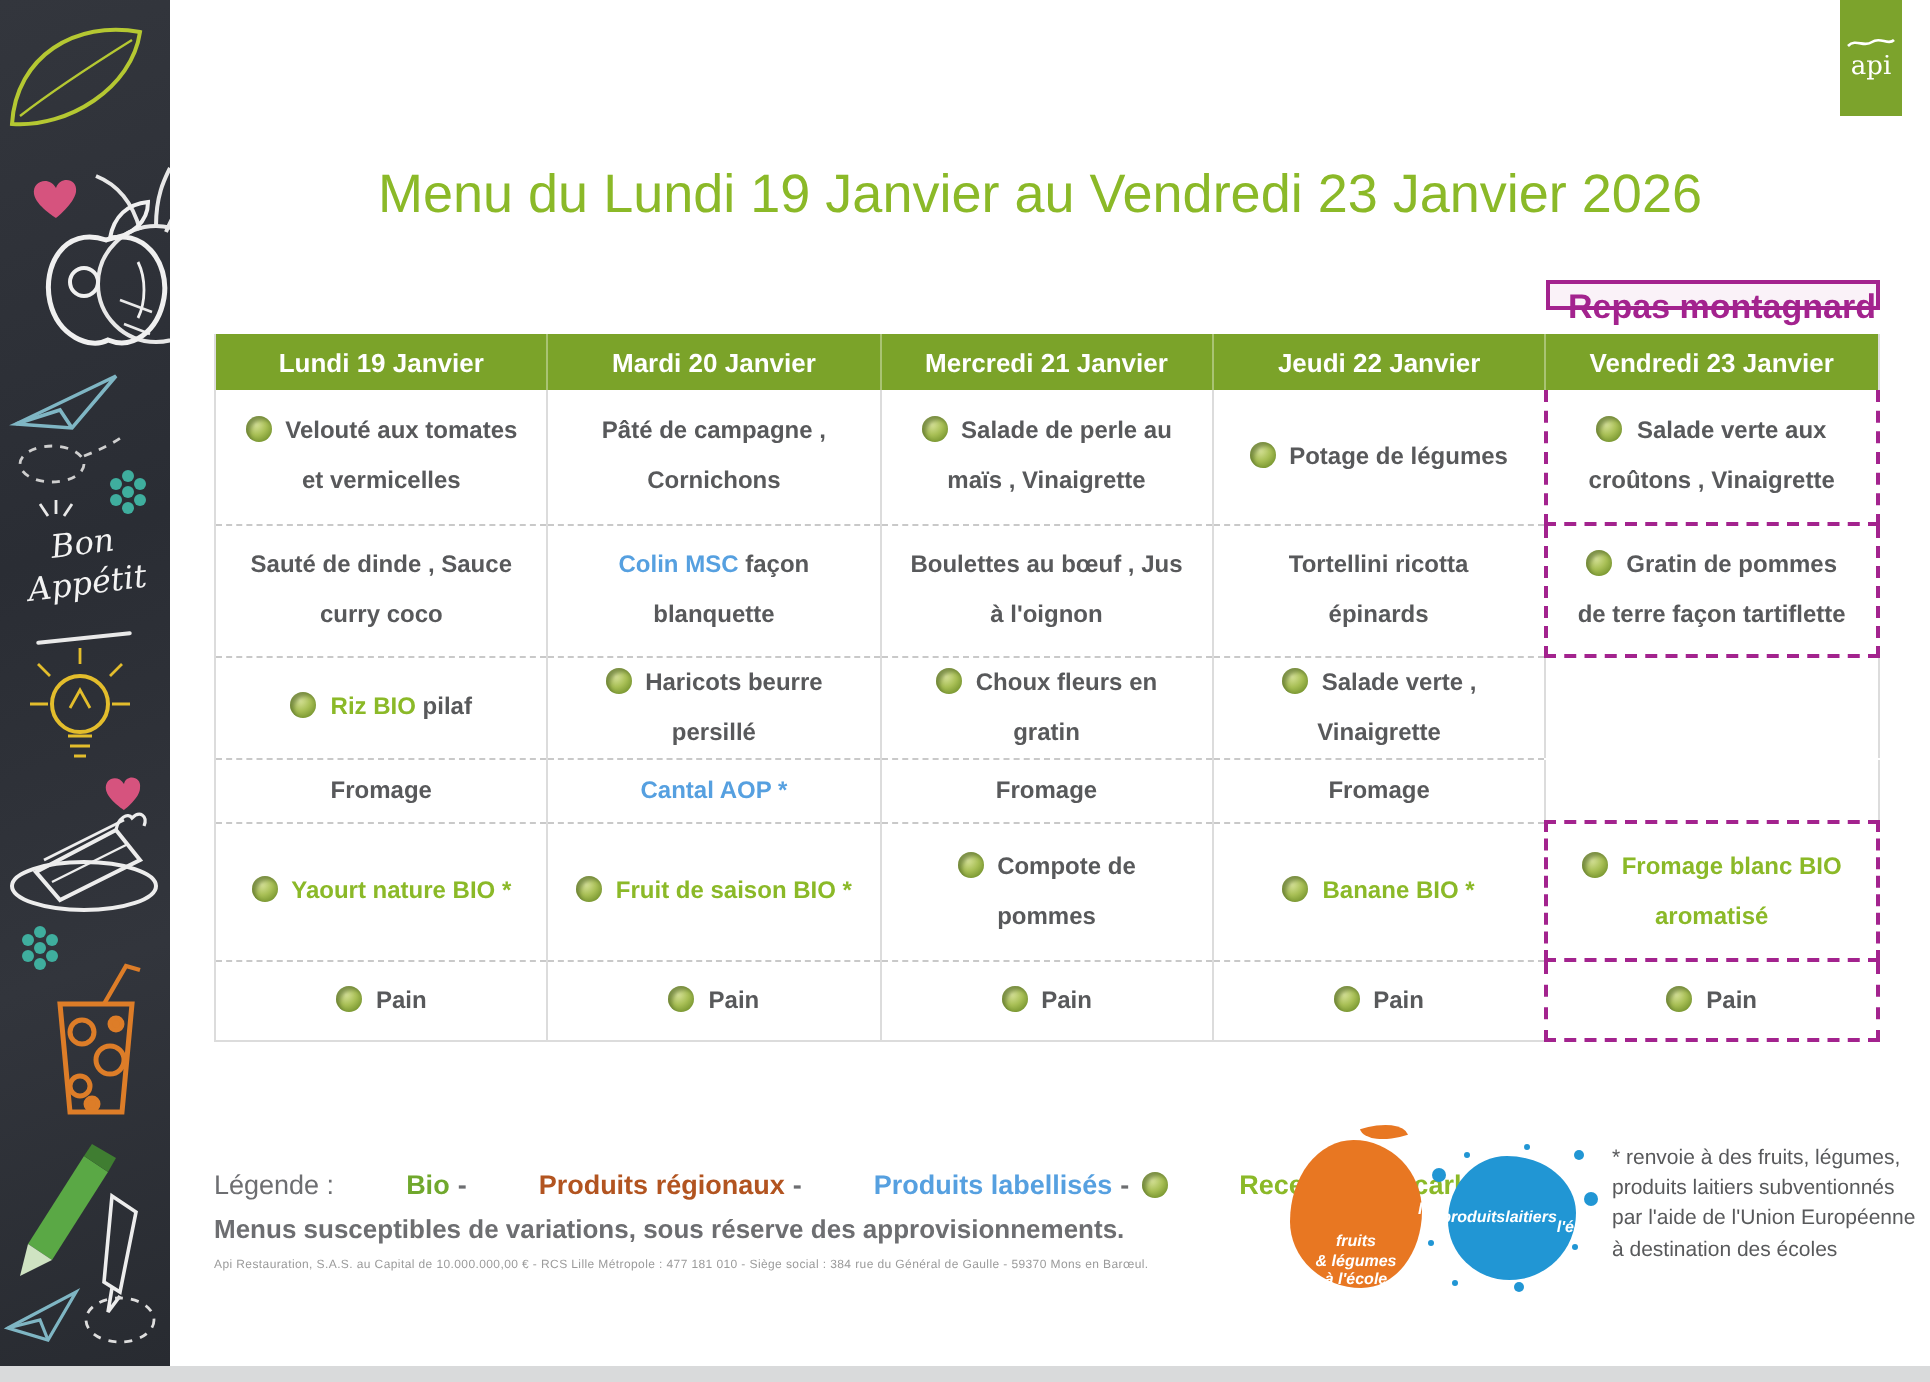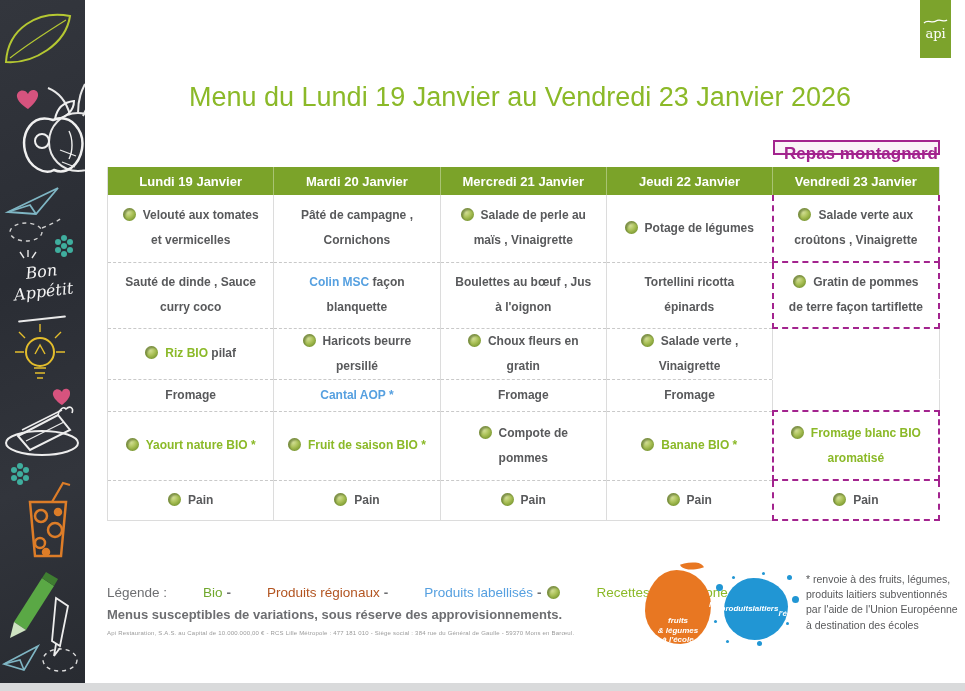--- a/index.html
+++ b/index.html
@@ -61,21 +61,21 @@
   .t-gray{color:var(--gray);} .t-green{color:var(--bright);} .t-blue{color:var(--blue);}
 
   .sphere{display:inline-block;width:13px;height:13px;border-radius:50%;margin-right:7px;
     vertical-align:-2px;
     background:radial-gradient(circle at 38% 32%, #d9e49b 0%, #a8bf55 45%, #7f9c35 75%, #6b8a2b 100%);
     box-shadow:inset 2px 2px 2px rgba(50,70,25,.45);}
 
   
   .legend-line{position:absolute;left:107px;top:585px;font-size:13.5px;color:var(--titlegray);}
   .legend-label{margin-right:4px;}
-  .lg-item{font-weight:400;padding-left:32px;}
+  .lg-item{font-weight:700;padding-left:32px;}
   .lg-sep{color:var(--titlegray);font-weight:700;margin:0 4px;}
   .lg-sphere{margin:0 4px 0 2px;}
   .variation-note{position:absolute;left:107px;top:607px;font-size:13px;font-weight:700;color:var(--titlegray);}
   .small-print{position:absolute;left:107px;top:630px;font-size:6px;color:#9b9b9b;letter-spacing:.2px;}
 
   
   .fruits-logo{position:absolute;left:645px;top:570px;width:66px;height:74px;background:#e87722;
     border-radius:48% 52% 46% 54%/55% 48% 52% 45%;display:flex;flex-direction:column;
     align-items:center;justify-content:flex-end;}
   .fruits-logo::before{content:"";position:absolute;top:-9px;right:8px;width:22px;height:10px;

